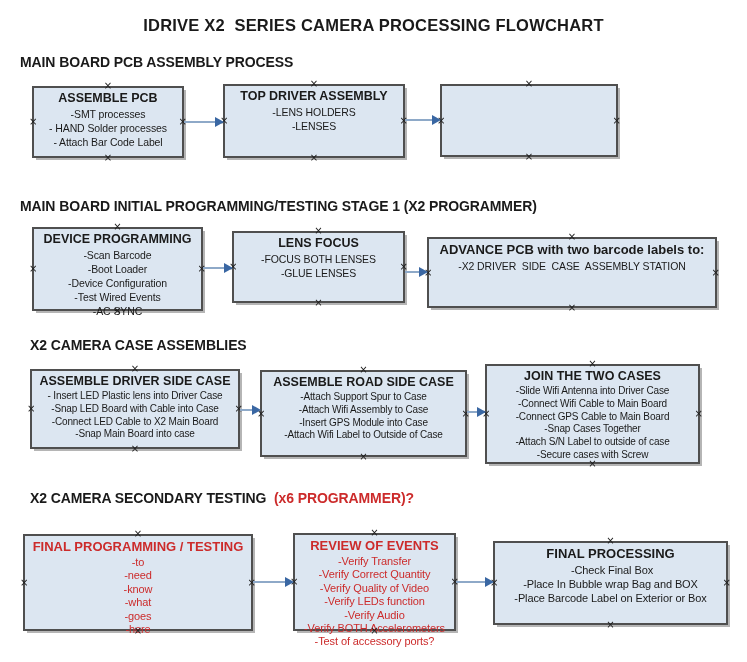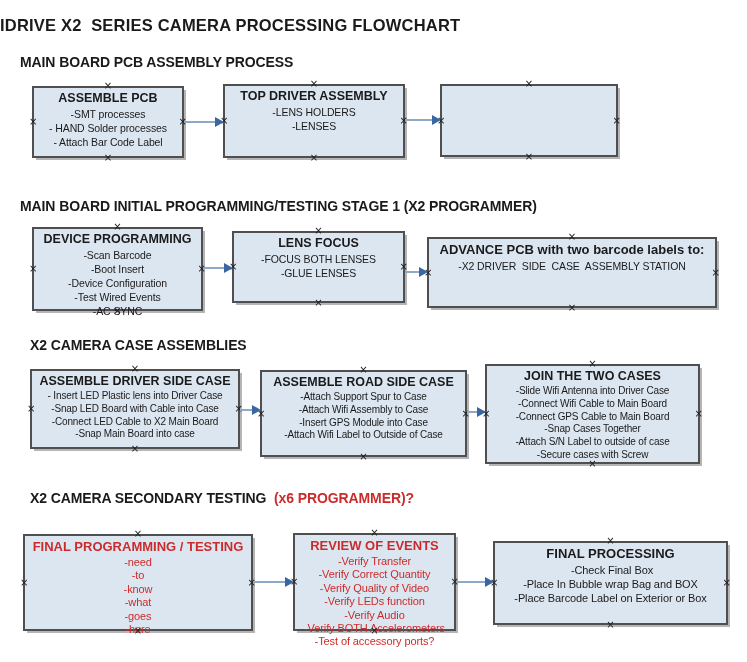--- a/index.html
+++ b/index.html
@@ -2,21 +2,21 @@
 <html style="--box_fill: #dce6f1; --box_border: #4f4f4f; --shadow: #b5b5b5; --arrow_line: #8ea9c8; --arrow_head: #3a67a3; --red: #cc2b2b;"><head>
 <meta charset="utf-8">
 <style>
   html,body{margin:0;padding:0;}
   body{
     width:747px;height:662px;position:relative;background:#ffffff;
     font-family:"Liberation Sans","DejaVu Sans",sans-serif;color:#1a1a1a;
     overflow:hidden;
   }
   .page-title{
-    position:absolute;left:0;right:0;top:16px;
+    position:absolute;left:0;right:0;top:16px;text-align:center;
     font-size:16.5px;font-weight:bold;letter-spacing:.2px;white-space:pre;
   }
   .section-heading{
     position:absolute;font-size:14px;font-weight:bold;letter-spacing:-.1px;white-space:pre;
   }
   .sh1{left:20px;top:54px;}
   .sh2{left:20px;top:198px;}
   .sh3{left:30px;top:337px;}
   .sh4{left:30px;top:490px;}
   .heading-red{color:var(--red);}
@@ -114,21 +114,21 @@
     <span class="handle h-l">×</span>
     <span class="handle h-r">×</span>
   </div>
 
 <div class="fc-box r2 b21">
   <div class="bt">
       <div class="box-title-line">DEVICE PROGRAMMING</div>
     </div>
   <div class="bi">
       <div class="box-item">-Scan Barcode</div>
-      <div class="box-item">-Boot Insert</div>
+      <div class="box-item">-Boot Loader</div>
       <div class="box-item">-Device Configuration</div>
       <div class="box-item">-Test Wired Events</div>
       <div class="box-item">-AC SYNC</div>
     </div>
 <span class="handle h-t">×</span>
     <span class="handle h-b">×</span>
     <span class="handle h-l">×</span>
     <span class="handle h-r">×</span>
   </div>
 <div class="fc-box r2 b22">
@@ -203,22 +203,22 @@
     <span class="handle h-b">×</span>
     <span class="handle h-l">×</span>
     <span class="handle h-r">×</span>
   </div>
 
 <div class="fc-box r4 red-text b41">
   <div class="bt">
       <div class="box-title-line">FINAL PROGRAMMING / TESTING</div>
     </div>
   <div class="bi">
+      <div class="box-item">-to</div>
       <div class="box-item">-need</div>
-      <div class="box-item">-to</div>
       <div class="box-item">-know</div>
       <div class="box-item">-what</div>
       <div class="box-item">-goes</div>
       <div class="box-item">-here</div>
     </div>
 <span class="handle h-t">×</span>
     <span class="handle h-b">×</span>
     <span class="handle h-l">×</span>
     <span class="handle h-r">×</span>
   </div>

